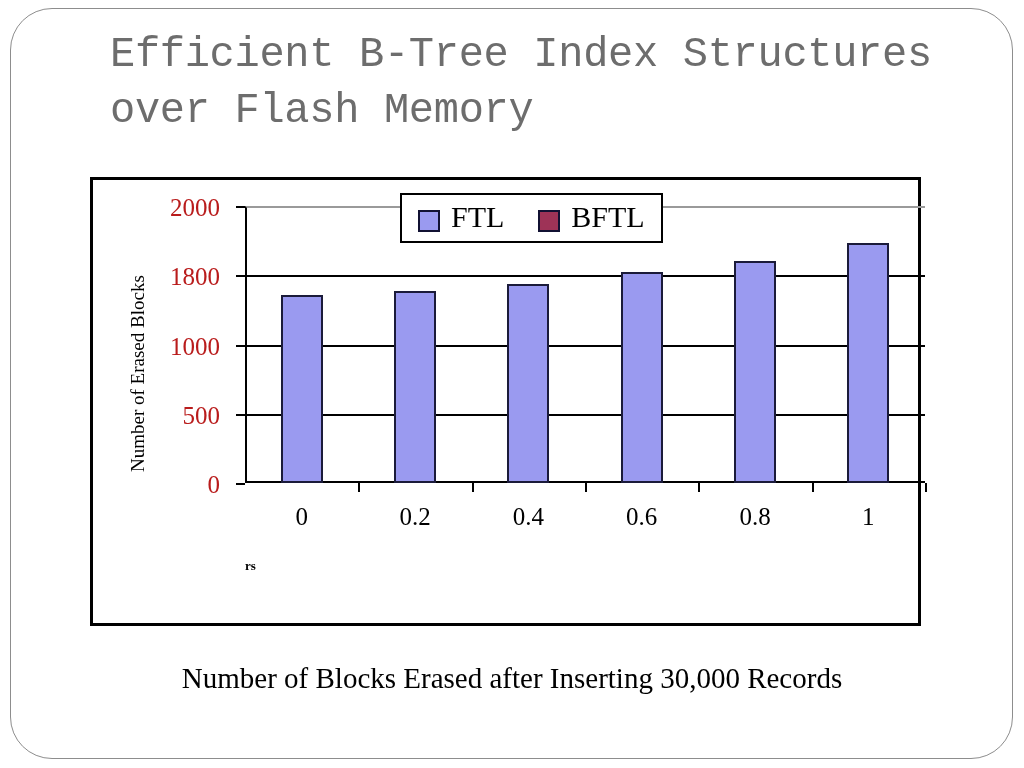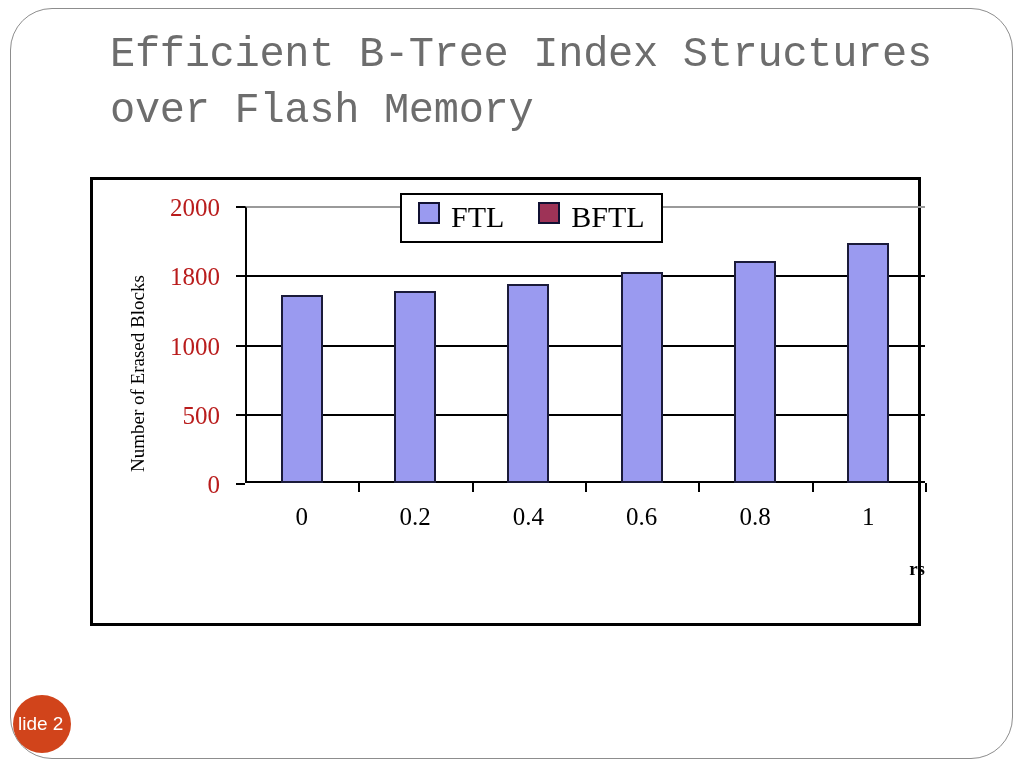--- a/index.html
+++ b/index.html
@@ -144,42 +144,42 @@
     transform: rotate(180deg);
     font-size: 19px;
     color: #000;
     white-space: nowrap;
   }
   .x-axis-title {
     position: absolute;
     left: 152px;
     width: 680px;
     top: 378px;
-    text-align: right;
-    font-size: 19px;
+    text-align: left;
+    font-size: 13px;
     color: #000;
     font-weight: bold;
   }
 
   
   .legend {
     position: absolute;
     left: 307px;
     top: 13px;
     border: 2.5px solid #000;
     background: #ffffff;
     padding: 7px 16px 9px 16px;
     display: flex;
     align-items: center;
     gap: 34px;
     box-sizing: border-box;
   }
   .legend-item {
     display: flex;
-    align-items: flex-start;
+    align-items: flex-end;
     gap: 11px;
   }
   .legend-swatch {
     width: 22px;
     height: 22px;
     border: 2px solid #111133;
     box-sizing: border-box;
     display: inline-block;
   }
   .legend-label {
@@ -289,18 +289,16 @@
         <span class="legend-label">FTL</span>
       </div>
       <div class="legend-item">
         <span class="legend-swatch" id="sw1" style="background: rgb(158, 51, 87);"></span>
         <span class="legend-label">BFTL</span>
       </div>
     </div>
 
   </div>
 
-
-  <div class="slide-badge">
-    <span class="slide-badge-text">lide 2</span>
-  </div>
+  <div class="caption">Number of Blocks Erased after Inserting 30,000 Records</div>
+
 
 </div>
 
 </body></html>

